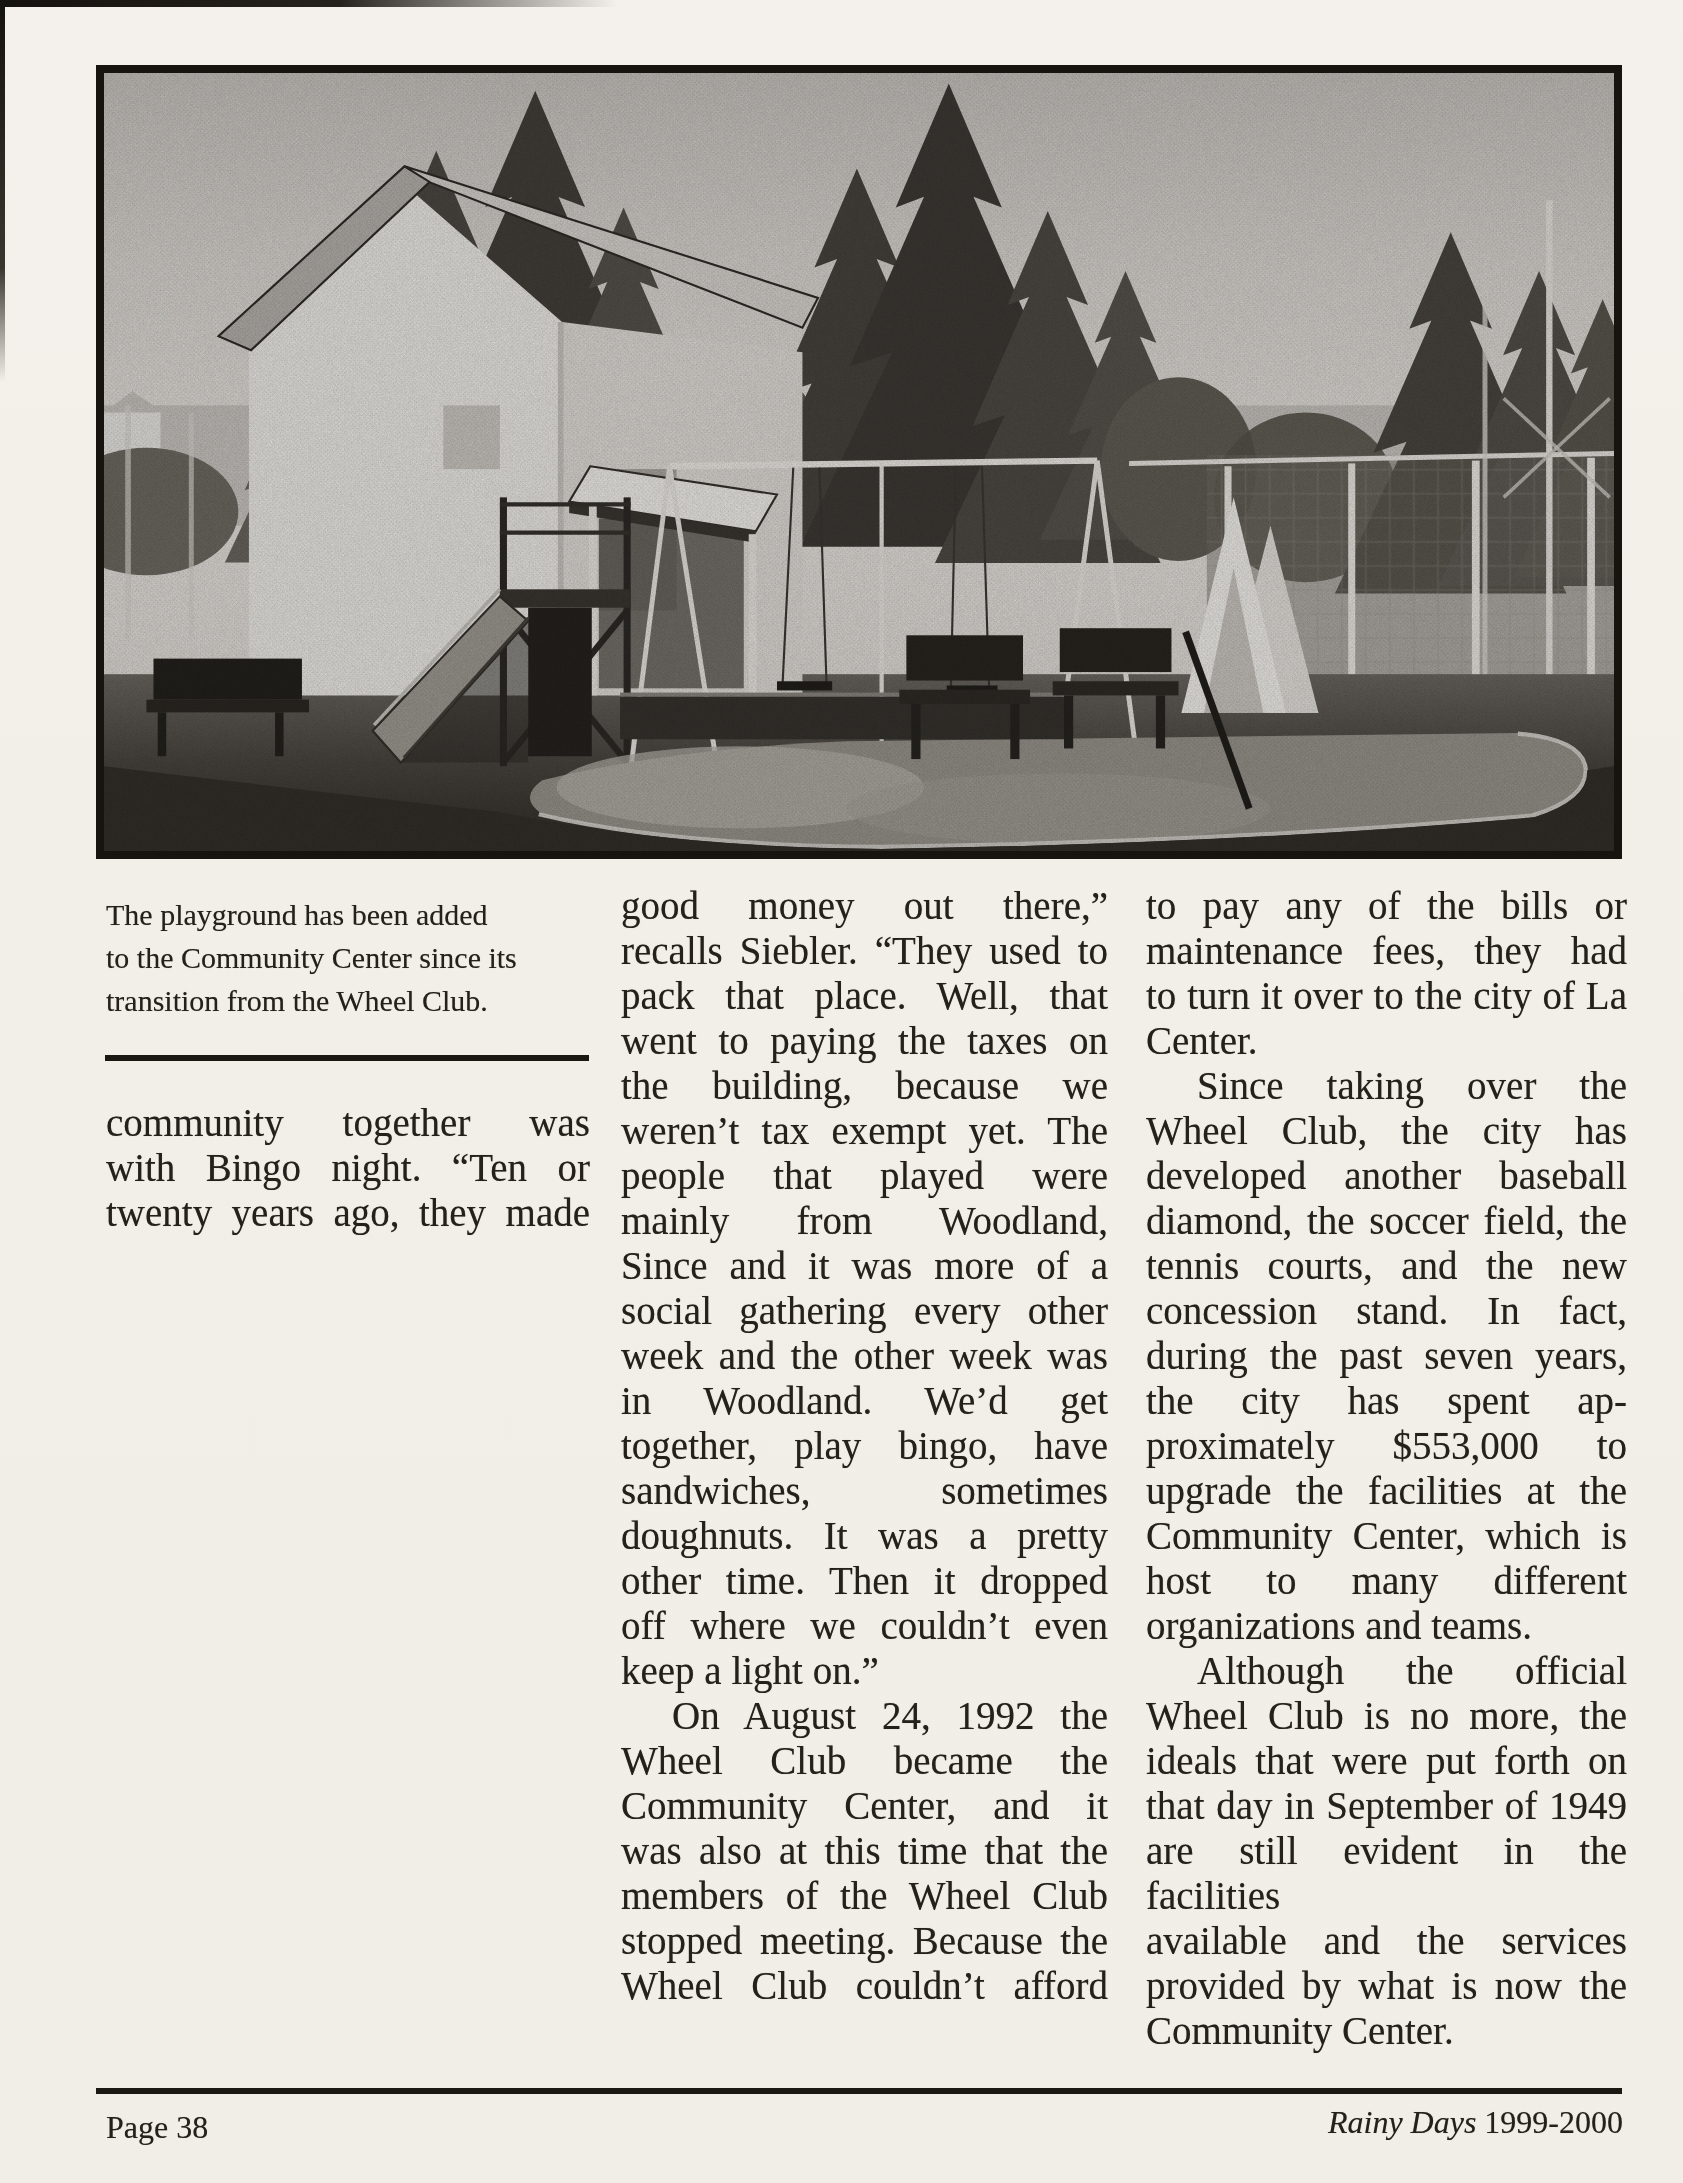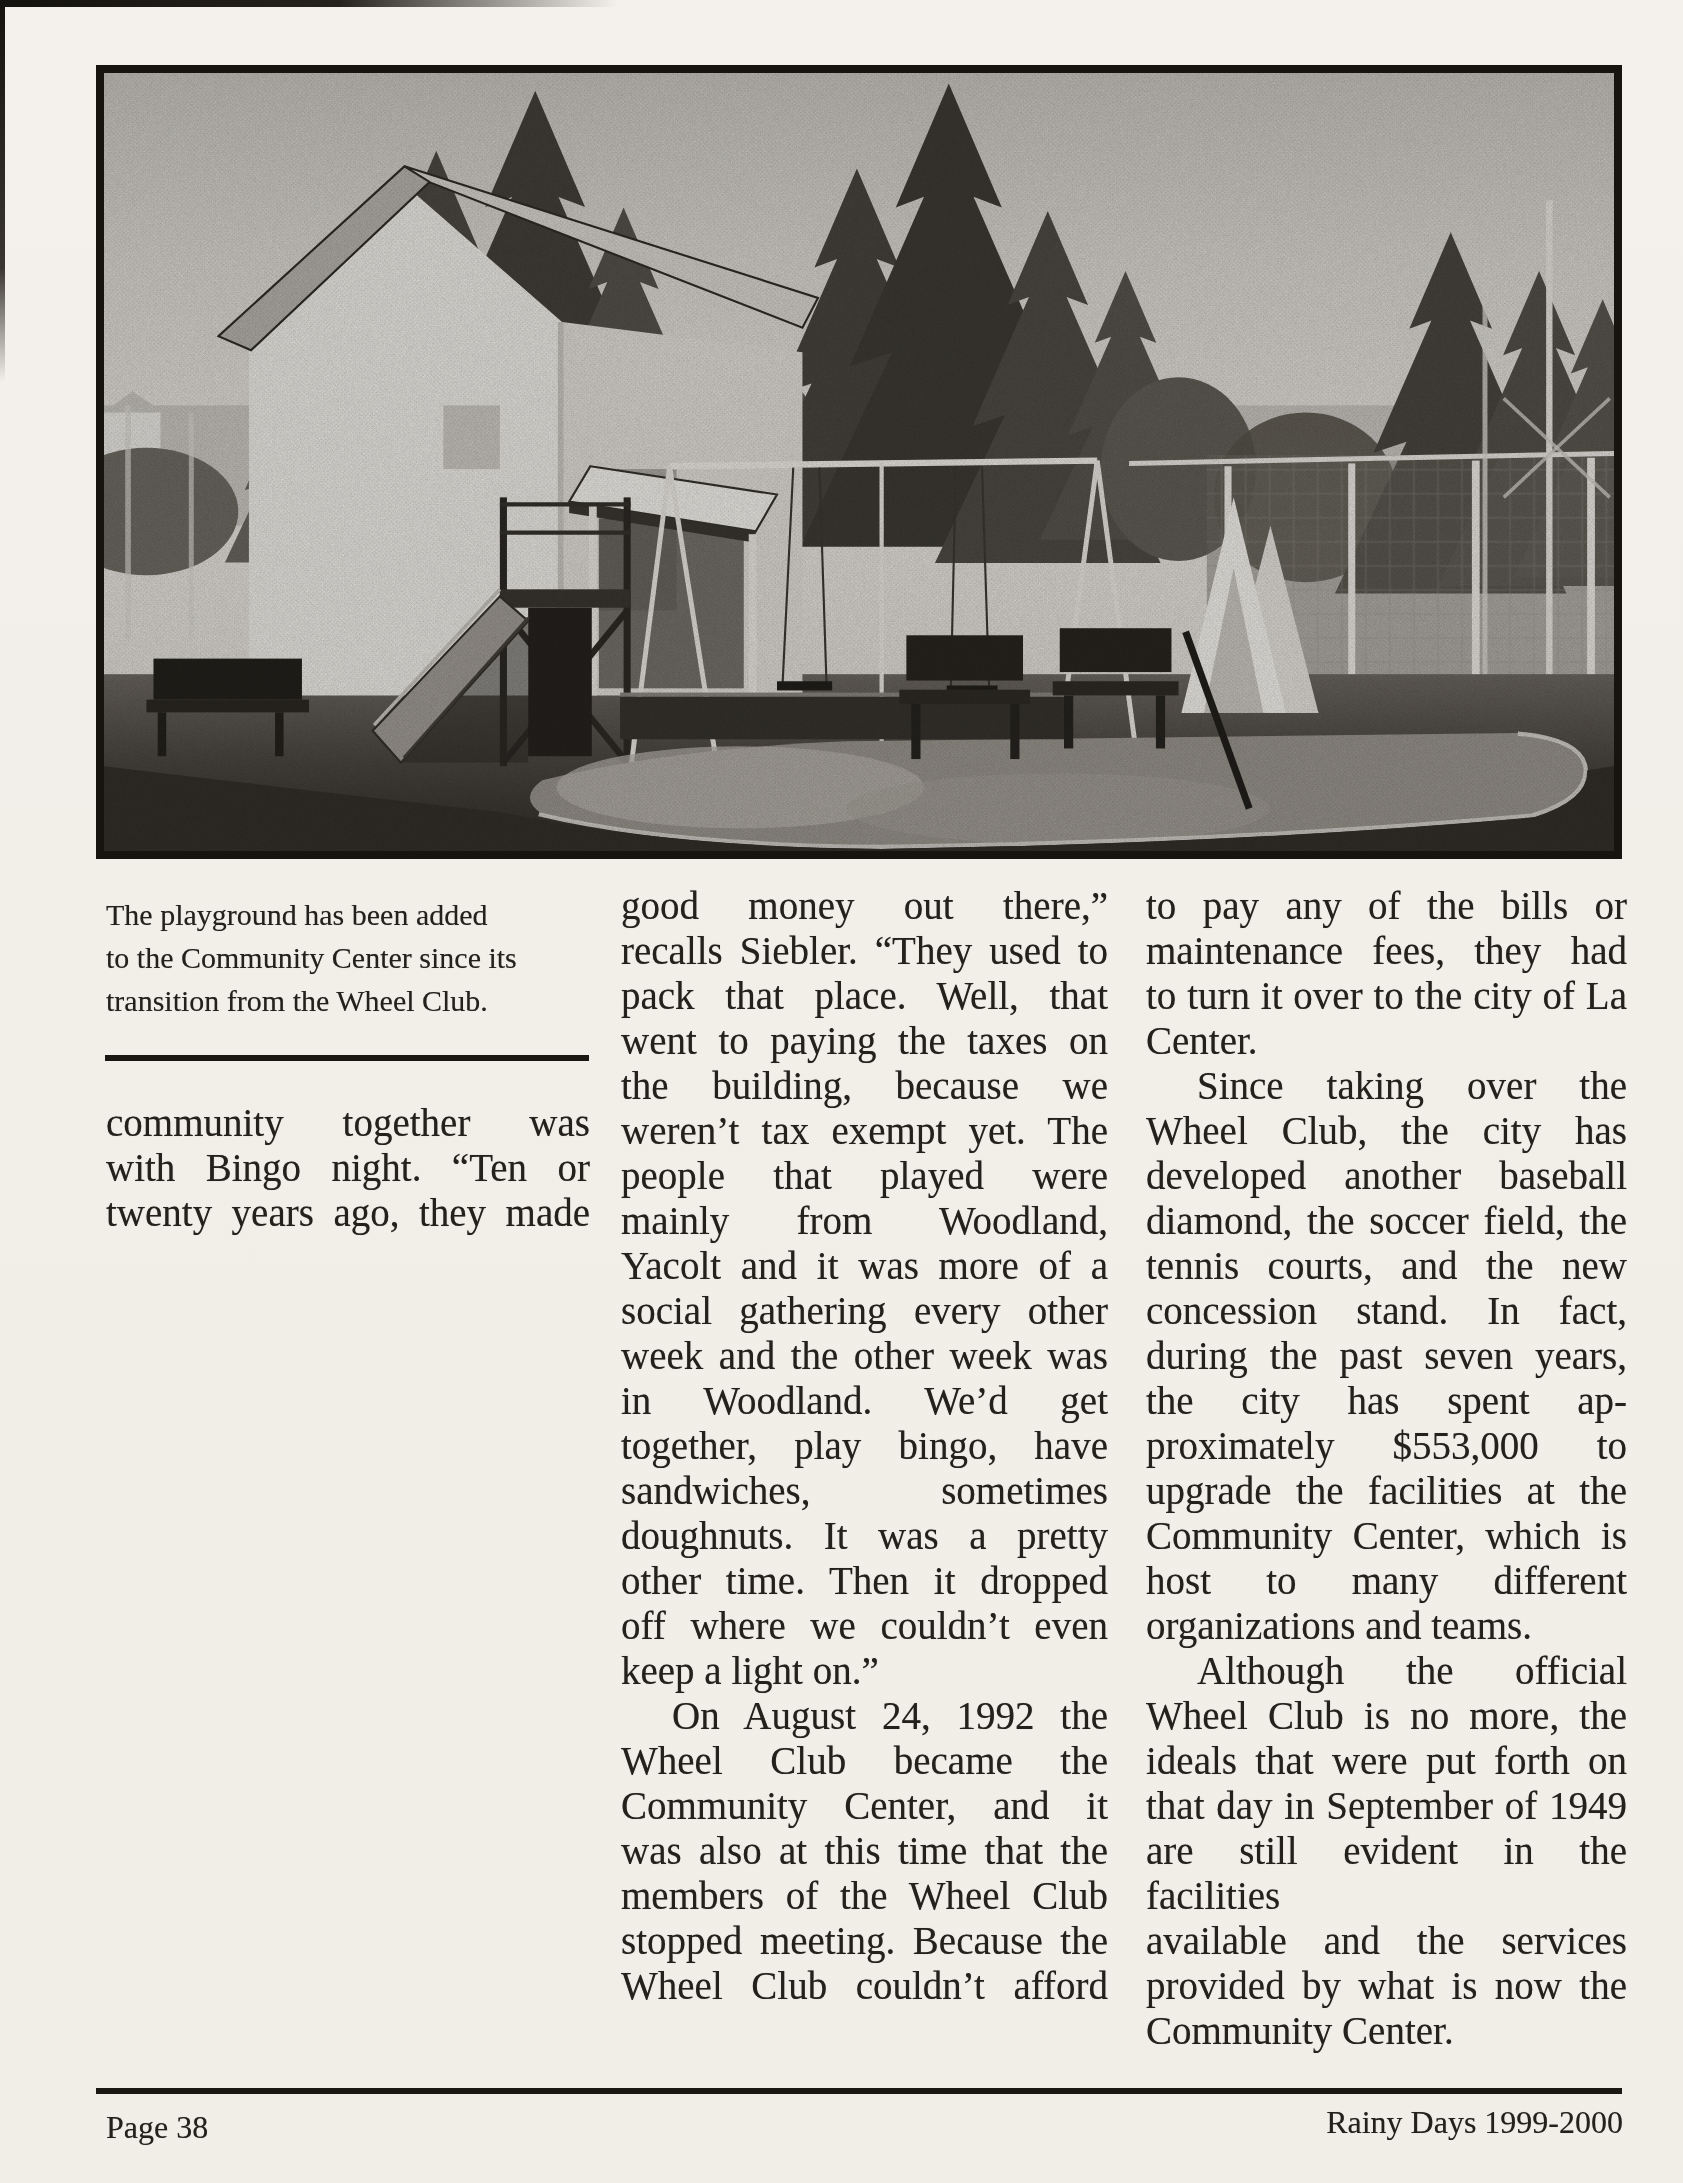--- a/index.html
+++ b/index.html
@@ -27,21 +27,21 @@
   .line{text-align:justify;text-align-last:justify;}
   .line.noj{text-align:left;text-align-last:left;}
   .line.ind{text-indent:51px;}
   .caption{position:absolute;font-size:30px;line-height:43px;
     text-shadow:0 0 0.7px rgba(32,28,22,.4);}
   .caption .line{text-align:center;text-align-last:left;}
   .rule{position:absolute;background:#1b1813;}
   .footer-text{position:absolute;font-size:32px;line-height:37px;
     text-shadow:0 0 0.7px rgba(32,28,22,.4);}
   .footer-right{text-align:right;}
-  .it{}
+  .it{font-style:italic;}
 </style>
 </head>
 <body>
 
 <div class="page">
 
   <div class="artifact-top"></div>
   <div class="artifact-left"></div>
 
   <div class="photo-frame" role="img" aria-label="Black-and-white photograph of the Community Center playground: a small white building with a slide and play structure, a swing set, park benches and a bark play area bordered by a concrete curb, with tall evergreen trees and a fenced tennis court in the background.">
@@ -225,21 +225,21 @@
 
   <div class="textcol" style="left:621px;top:883px;width:487px;">
       <div class="line">good money out there,”</div>
       <div class="line">recalls Siebler. “They used to</div>
       <div class="line">pack that place. Well, that</div>
       <div class="line">went to paying the taxes on</div>
       <div class="line">the building, because we</div>
       <div class="line">weren’t tax exempt yet. The</div>
       <div class="line">people that played were</div>
       <div class="line">mainly from Woodland,</div>
-      <div class="line">Yacolt and it was more of a</div>
+      <div class="line">Since and it was more of a</div>
       <div class="line">social gathering every other</div>
       <div class="line">week and the other week was</div>
       <div class="line">in Woodland. We’d get</div>
       <div class="line">together, play bingo, have</div>
       <div class="line">sandwiches, sometimes</div>
       <div class="line">doughnuts. It was a pretty</div>
       <div class="line">other time. Then it dropped</div>
       <div class="line">off where we couldn’t even</div>
       <div class="line noj">keep a light on.”</div>
       <div class="line ind">On August 24, 1992 the</div>

